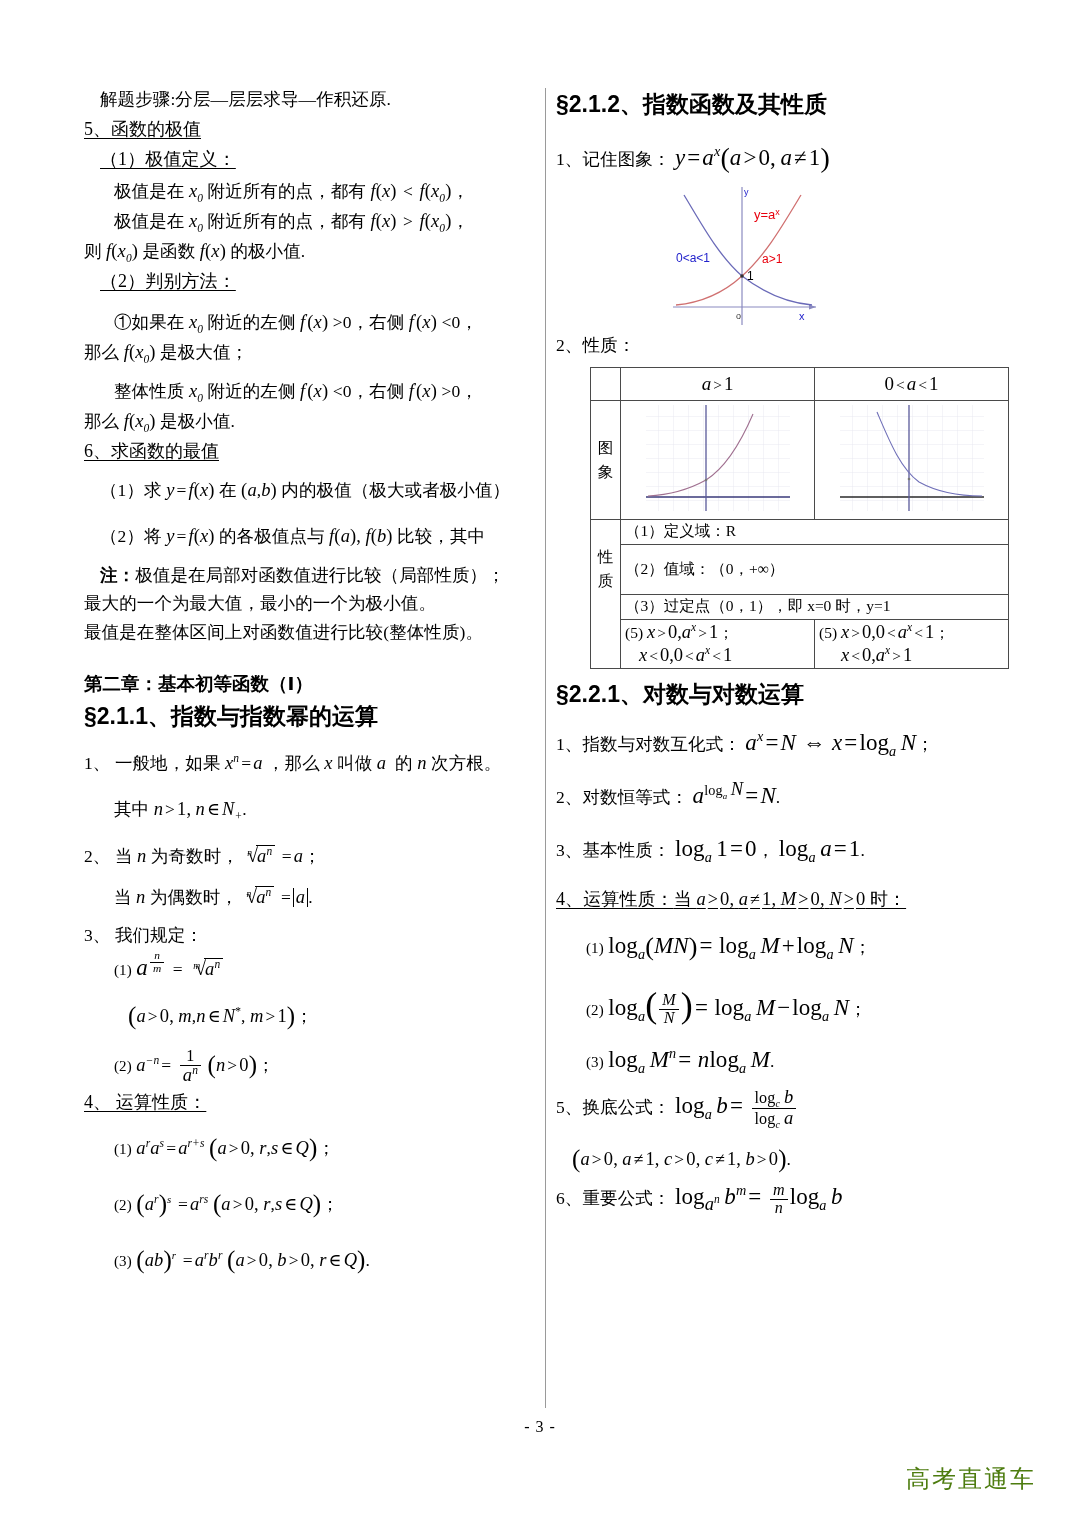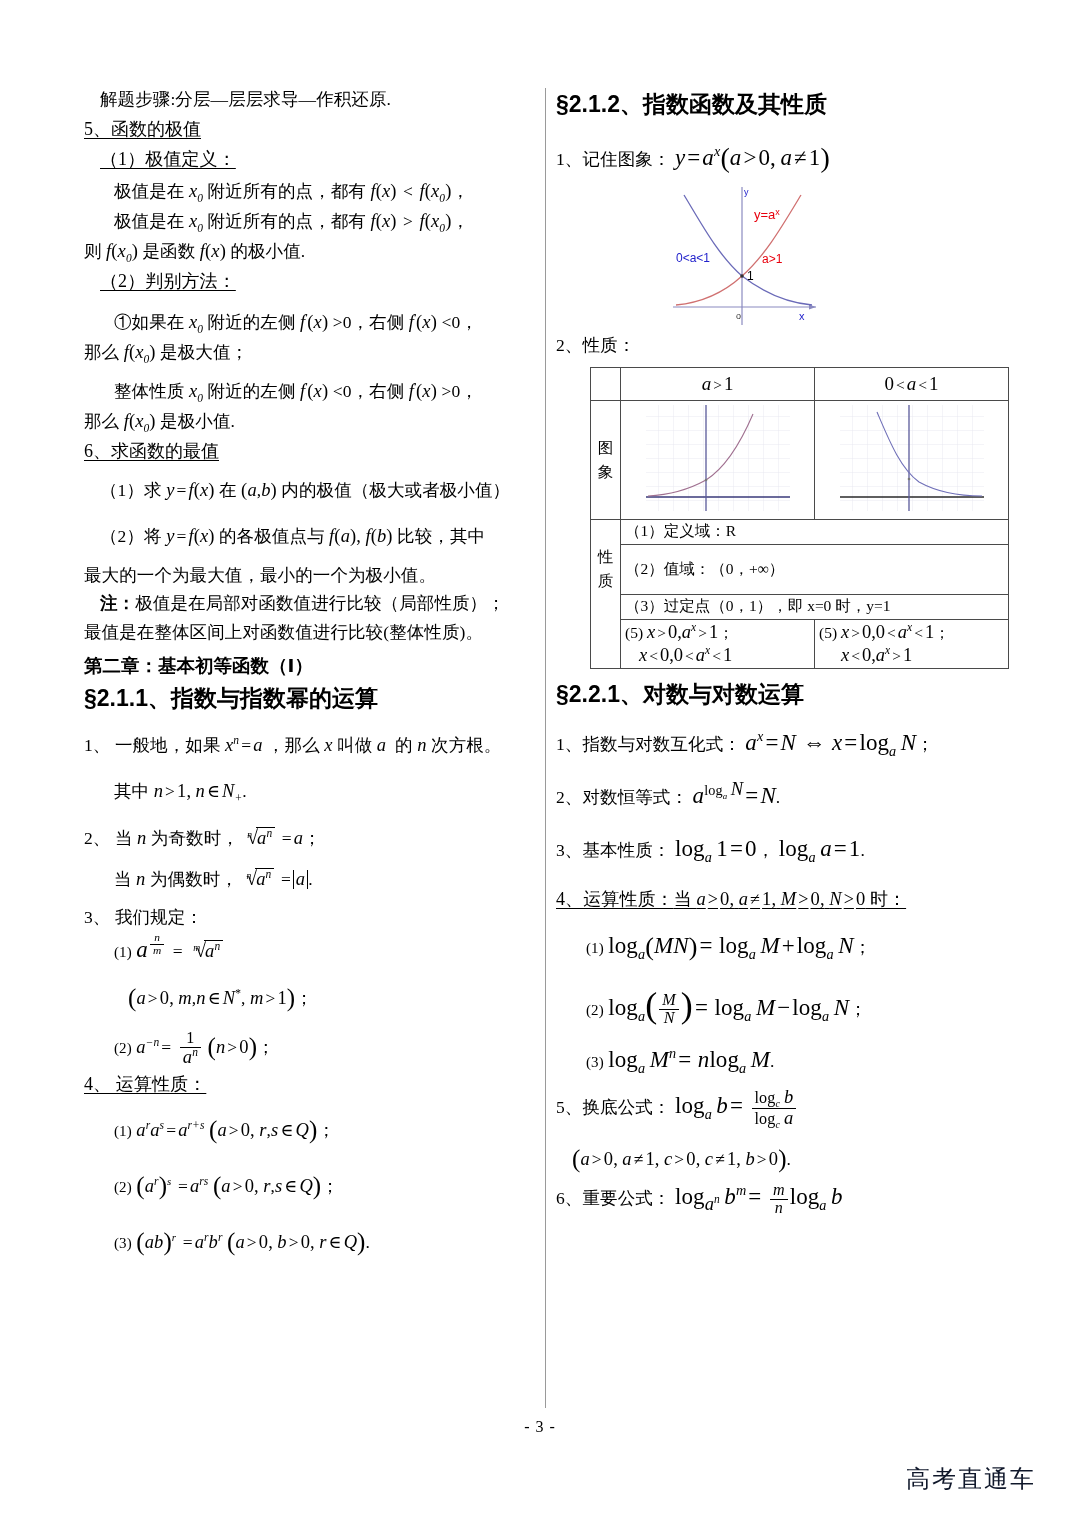--- a/index.html
+++ b/index.html
@@ -55,21 +55,21 @@
     text-decoration: underline;
     text-underline-offset: 3px;
     display: inline-block;
     white-space: nowrap;
   }
   .chapter {
     font-size: 18.5px;
     font-weight: bold;
     font-family: "Liberation Sans", "DejaVu Sans", sans-serif;
     line-height: 1.45;
-    margin: 8px 0 0 0;
+    margin: 26px 0 0 0;
     white-space: nowrap;
   }
   .sect {
     font-size: 23px;
     font-weight: bold;
     font-family: "Liberation Sans", "DejaVu Sans", sans-serif;
     line-height: 1.5;
     margin: 1px 0 6px 0;
     white-space: nowrap;
   }
@@ -175,21 +175,21 @@
     top: 1418px;
     text-align: center;
     font-size: 16px;
     letter-spacing: 1px;
   }
   .watermark {
     position: absolute;
     right: 44px;
     top: 1463px;
     font-size: 24px;
-    color: #0f172a;
+    color: #4d7c0f;
     font-family: "Liberation Sans", "DejaVu Sans", sans-serif;
     letter-spacing: 2px;
     white-space: nowrap;
   }
 </style>
 </head>
 <body>
 
 <div class="page">
 
@@ -286,25 +286,25 @@
       <span>（2）将</span>
       <span class="m">y</span><span class="op">=</span><span class="m">f</span><span class="m mr">(</span><span class="m">x</span><span class="m mr">)</span>
       <span>的各极值点与</span>
       <span class="m">f</span><span class="m mr">(</span><span class="m">a</span><span class="m mr">),</span>
       <span class="m">f</span><span class="m mr">(</span><span class="m">b</span><span class="m mr">)</span>
       <span>比较，其中</span>
     </div>
 
     <div class="gap-s"></div>
 
-    <div class="line">最大的一个为最大值，最小的一个为极小值。</div>
-
     <div class="line ind1">
       <b>注：</b><span>极值是在局部对函数值进行比较（局部性质）；</span>
     </div>
+
+    <div class="line">最大的一个为最大值，最小的一个为极小值。</div>
     <div class="line">最值是在整体区间上对函数值进行比较(整体性质)。</div>
 
     <div class="chapter">第二章：基本初等函数（Ⅰ）</div>
     <div class="sect">§2.1.1、指数与指数幂的运算</div>
 
     <div class="gap-s"></div>
 
     <div class="line">
       <span>1、 一般地，如果</span>
       <span class="m">x<sup class="s">n</sup></span><span class="op">=</span><span class="m">a</span>

